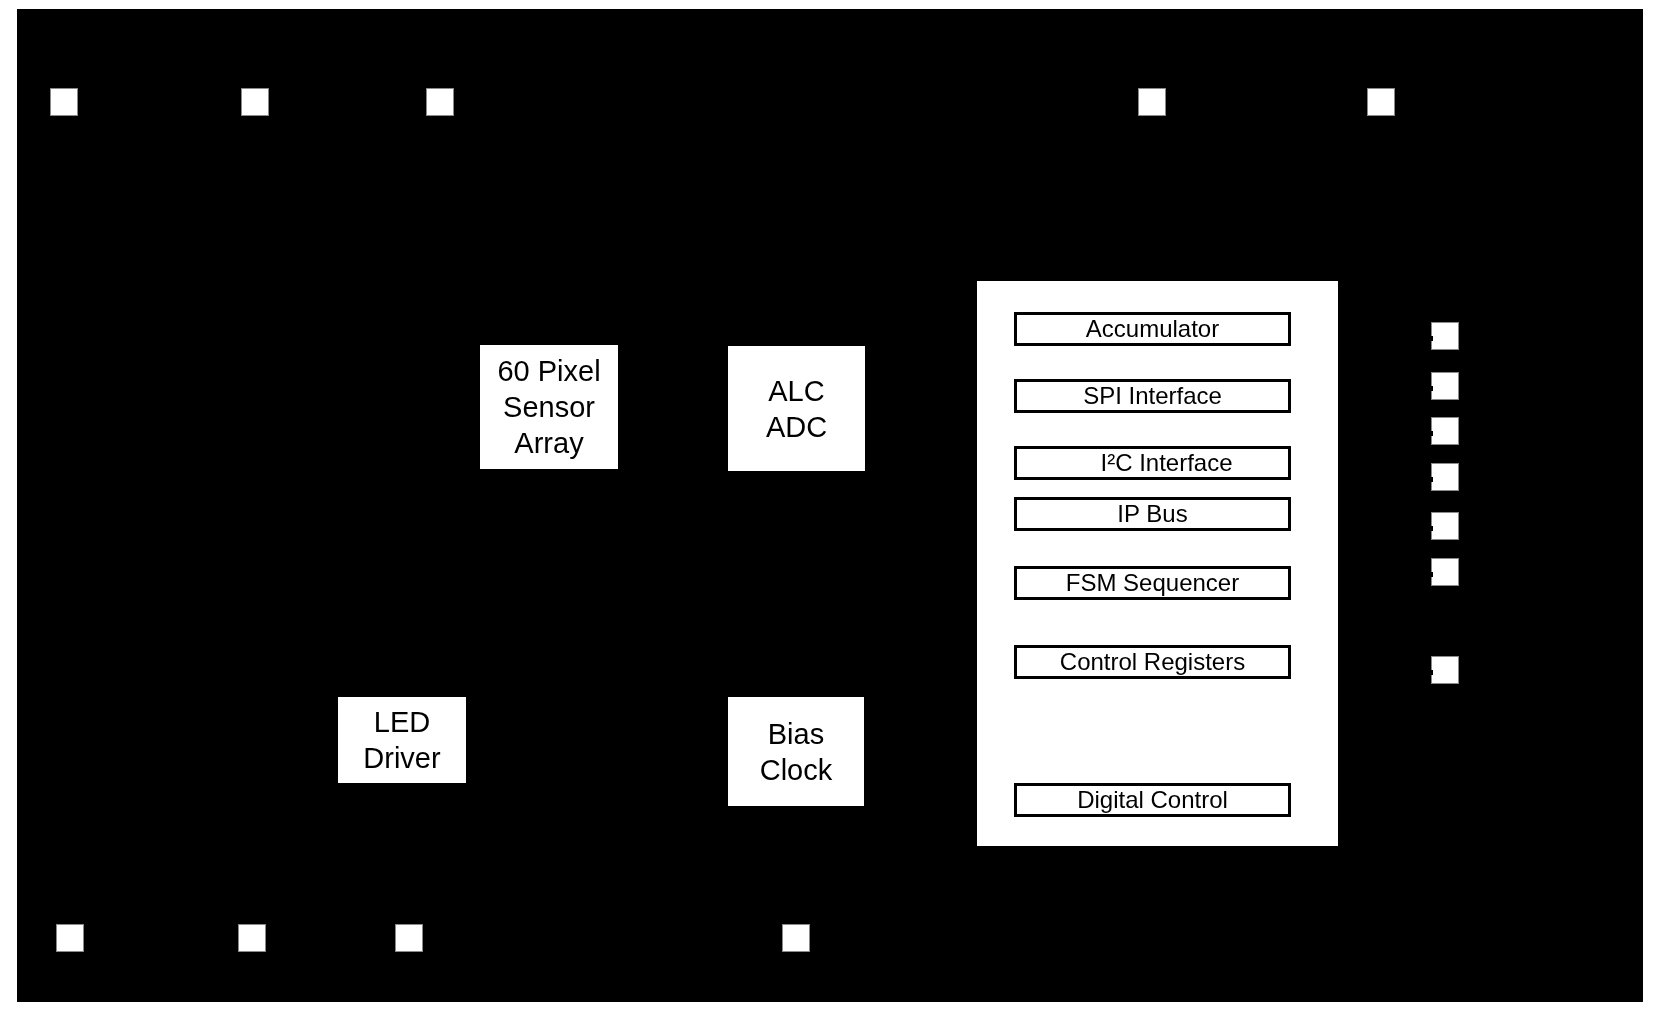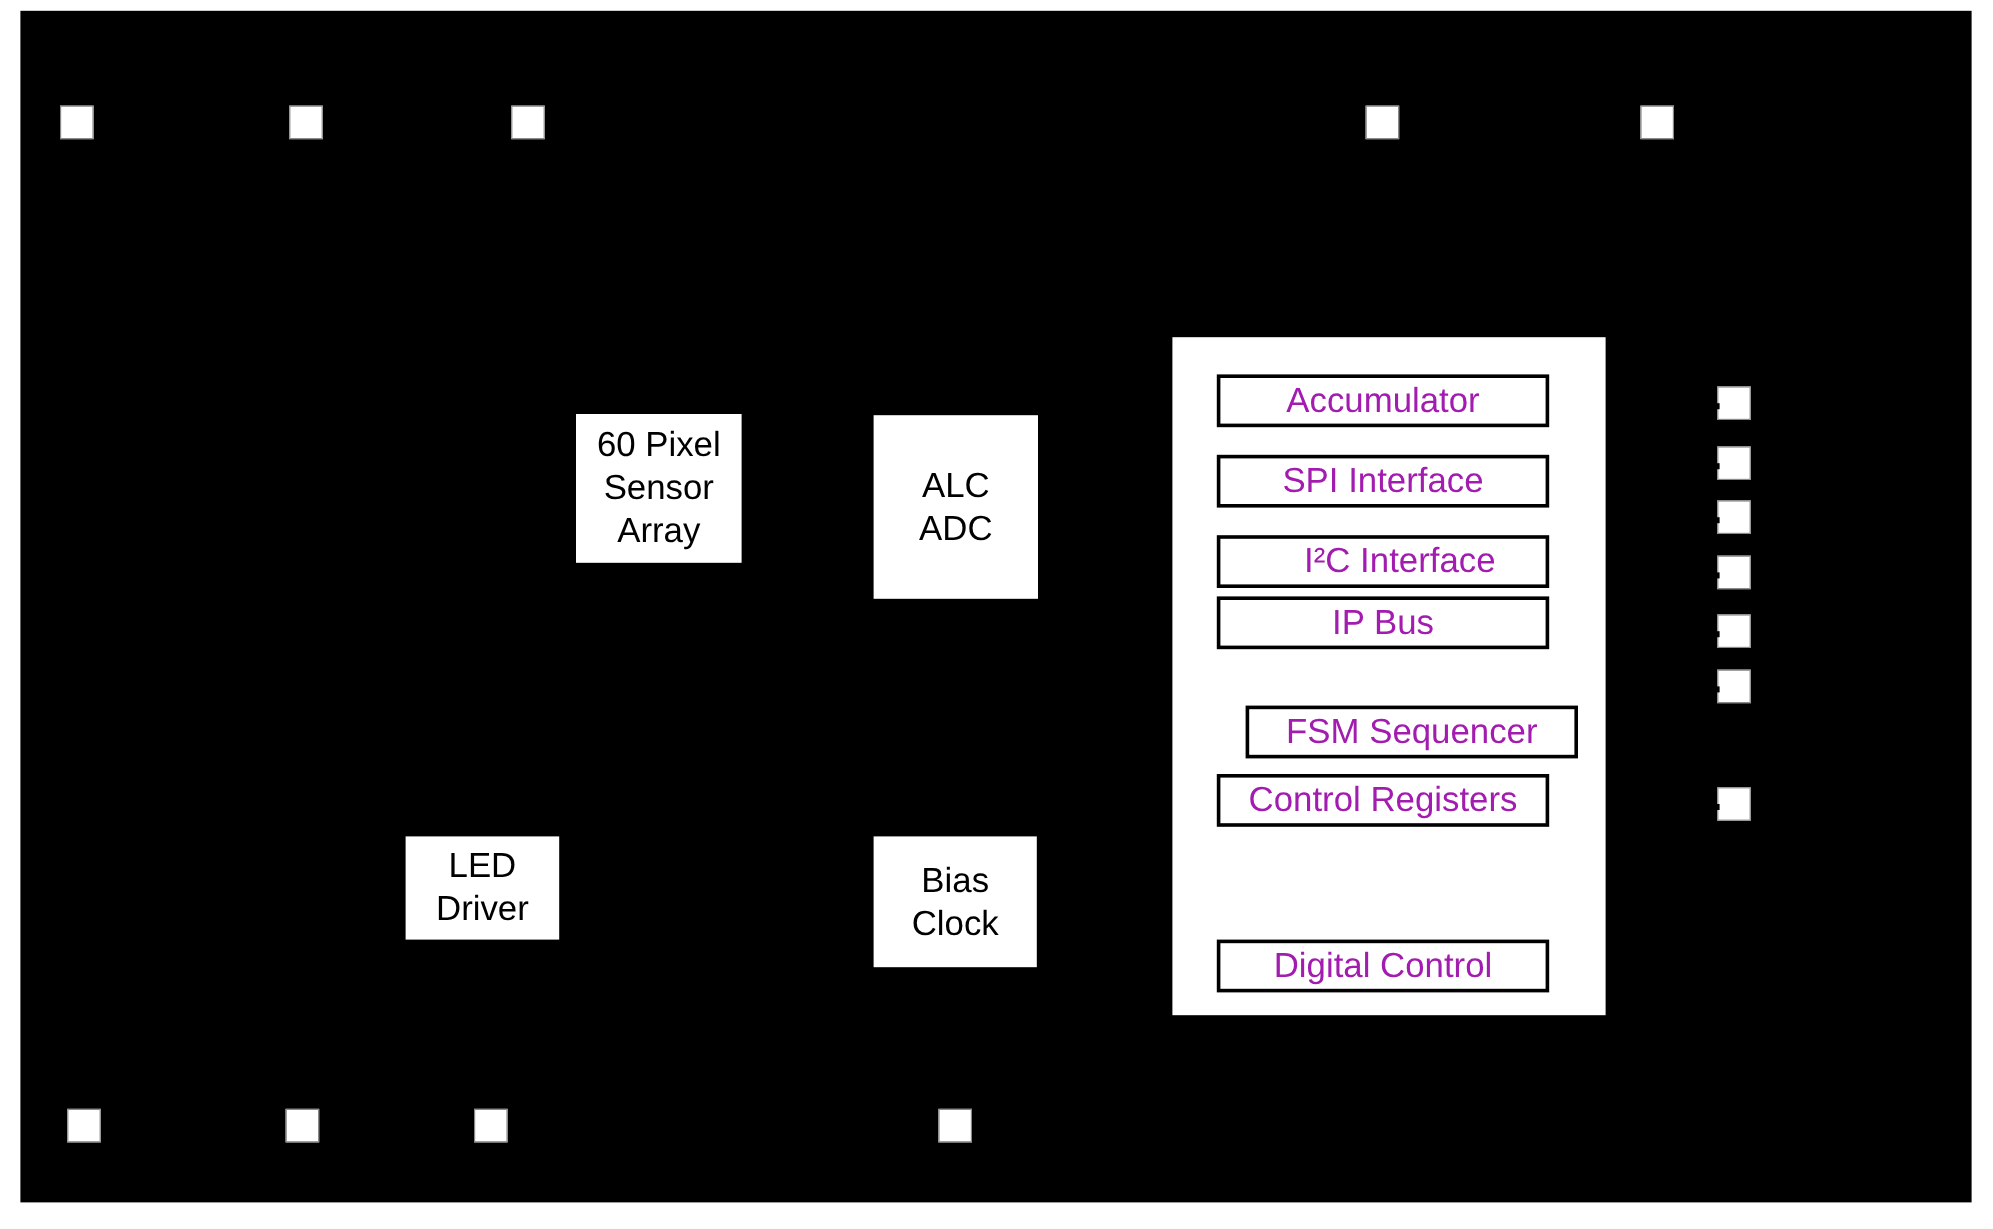--- a/index.html
+++ b/index.html
@@ -15,24 +15,24 @@
     position:absolute; background:#ffffff; color:#000;
     display:flex; flex-direction:column; align-items:center; justify-content:center;
     text-align:center; font-size:29px; line-height:36px;
   }
   .block span { display:block; }
   .digital-core {
     position:absolute; left:977px; top:281px; width:361px; height:565px;
     background:#ffffff;
   }
   .reg {
-    position:absolute; left:37px; width:277px; height:44px;
+    position:absolute; left:37px; width:277px; height:34px;
     border:3px solid #000; box-sizing:border-box; background:#ffffff;
     display:flex; align-items:center; justify-content:center;
-    font-size:29px; color:#a21caf;
+    font-size:24px; color:#000000;
   }
   .pad {
     position:absolute; width:28px; height:28px; background:#ffffff;
     border:1px solid #8a8a8a; box-sizing:border-box;
   }
   .stub {
     position:absolute; width:9px; height:5px; background:#000;
   }
 </style>
 </head>
@@ -74,38 +74,38 @@
   <div class="stub" style="left:1424px; top:526px;"></div>
   <div class="stub" style="left:1424px; top:572px;"></div>
   <div class="stub" style="left:1424px; top:670px;"></div>
 
   <div class="block" style="left:480px; top:345px; width:138px; height:124px;">
     <span>60 Pixel</span>
     <span>Sensor</span>
     <span>Array</span>
   </div>
 
-  <div class="block" style="left:728px; top:346px; width:137px; height:153px;">
+  <div class="block" style="left:728px; top:346px; width:137px; height:125px;">
     <span>ALC</span>
     <span>ADC</span>
   </div>
 
   <div class="block" style="left:338px; top:697px; width:128px; height:86px;">
     <span>LED</span>
     <span>Driver</span>
   </div>
 
   <div class="block" style="left:728px; top:697px; width:136px; height:109px;">
     <span>Bias</span>
     <span>Clock</span>
   </div>
 
   <div class="digital-core">
     <div class="reg" style="top:31px;">Accumulator</div>
     <div class="reg" style="top:98px;">SPI Interface</div>
     <div class="reg" style="top:165px;padding-left:28px;">I²C Interface</div>
     <div class="reg" style="top:216px;">IP Bus</div>
-    <div class="reg" style="top:307px;margin-left:24px;">FSM Sequencer</div>
+    <div class="reg" style="top:285px;">FSM Sequencer</div>
     <div class="reg" style="top:364px;">Control Registers</div>
     <div class="reg" style="top:502px;">Digital Control</div>
   </div>
 
 </div>
 
 </body></html>

